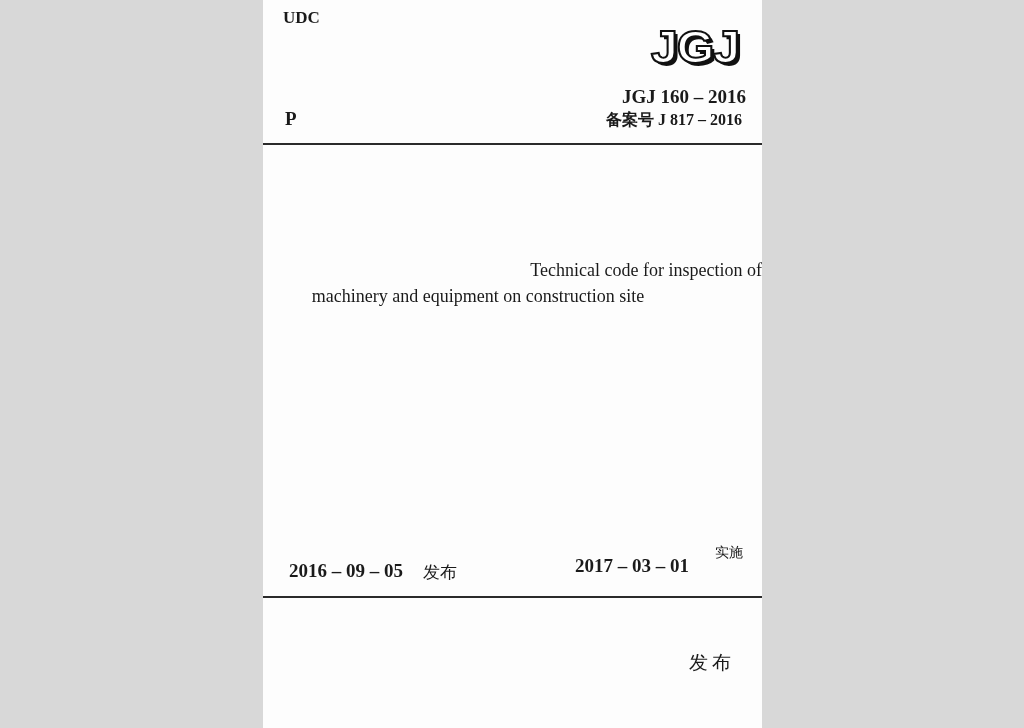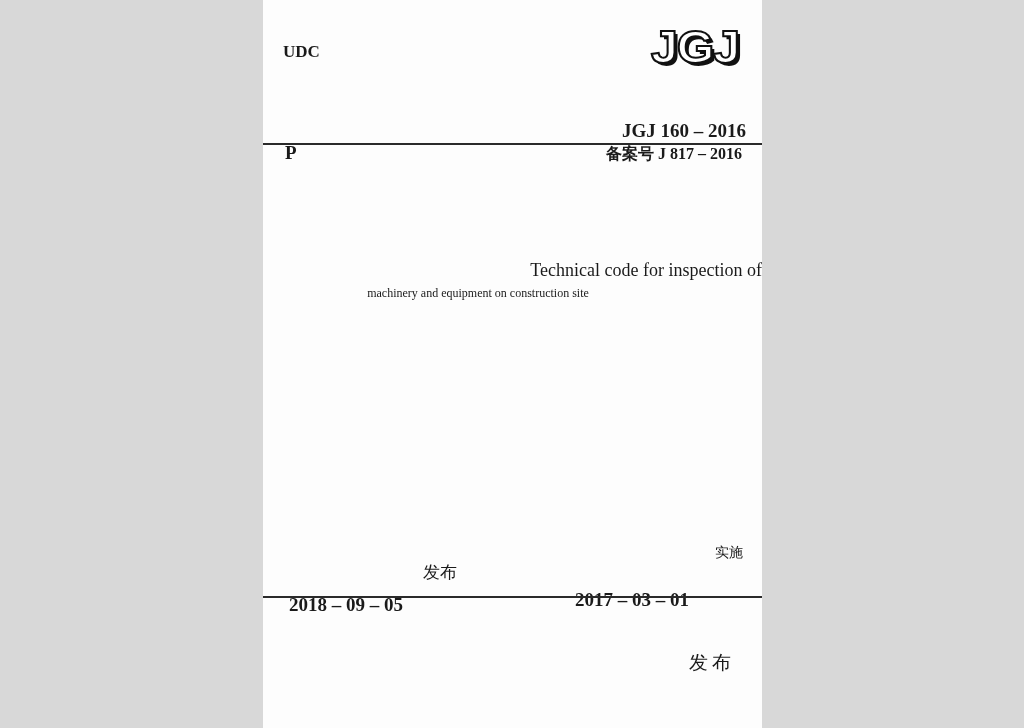--- a/index.html
+++ b/index.html
@@ -1,41 +1,41 @@
 <!DOCTYPE html>
 <html><head>
 <meta charset="utf-8">
 <style>
   html, body { margin:0; padding:0; }
   body { width:1024px; height:728px; background:#d8d8d8; position:relative; overflow:hidden;
          font-family:"Liberation Serif", serif; color:#1a1a1a; }
   .page { position:absolute; left:263px; top:0; width:499px; height:728px; background:#fdfdfd; }
   .abs { position:absolute; white-space:nowrap; }
-  .serif-b { font-family:"Liberation Serif", serif; font-weight:bold;margin-top:34px; }
+  .serif-b { font-family:"Liberation Serif", serif; font-weight:bold; }
   .sans { font-family:"DejaVu Sans", sans-serif; }
   .rule { position:absolute; left:0; width:499px; height:2px; background:#2a2a2a; }
   .logo { font-family:"Liberation Sans", sans-serif; font-weight:bold; font-size:46px; letter-spacing:-1px;
           color:#fff; -webkit-text-stroke:2px #111; text-shadow:3px 3px 0 #111; transform:scaleX(1.05); }
 </style>
 </head>
 <body>
 
 <div class="page">
   <div class="abs serif-b" style="left:20px; top:8px; font-size:17px;">UDC</div>
   <div class="abs logo" style="left:390px; top:20px;">JGJ</div>
   <div class="abs serif-b" style="right:16px; top:86px; font-size:19px;">JGJ 160 – 2016</div>
   <div class="abs serif-b" style="left:22px; top:108px; font-size:19px;">P</div>
   <div class="abs serif-b" style="right:20px; top:110px; font-size:16px;">备案号 J 817 – 2016</div>
 
   <div class="rule" style="top:143px;"></div>
 
   <div class="abs" style="left:0; width:499px; text-align:right; top:260px; font-size:18px;">Technical code for inspection of</div>
-  <div class="abs" style="left:0; width:430px; text-align:center; top:286px; font-size:12px;">machinery and equipment on construction site</div>
+  <div class="abs" style="left:0; width:430px; text-align:center; top:286px; font-size:18px;">machinery and equipment on construction site</div>
 
-  <div class="abs serif-b" style="left:26px; top:560px; font-size:19px;">2018 – 09 – 05</div>
+  <div class="abs serif-b" style="left:26px; top:560px; font-size:19px;">2016 – 09 – 05</div>
   <div class="abs sans" style="left:160px; top:561px; font-size:17px;">发布</div>
   <div class="abs serif-b" style="left:312px; top:555px; font-size:19px;">2017 – 03 – 01</div>
   <div class="abs sans" style="left:452px; top:544px; font-size:14px;">实施</div>
 
   <div class="rule" style="top:596px;"></div>
 
   <div class="abs sans" style="left:426px; top:650px; font-size:19px; letter-spacing:4px;">发布</div>
 </div>
 
 </body></html>

